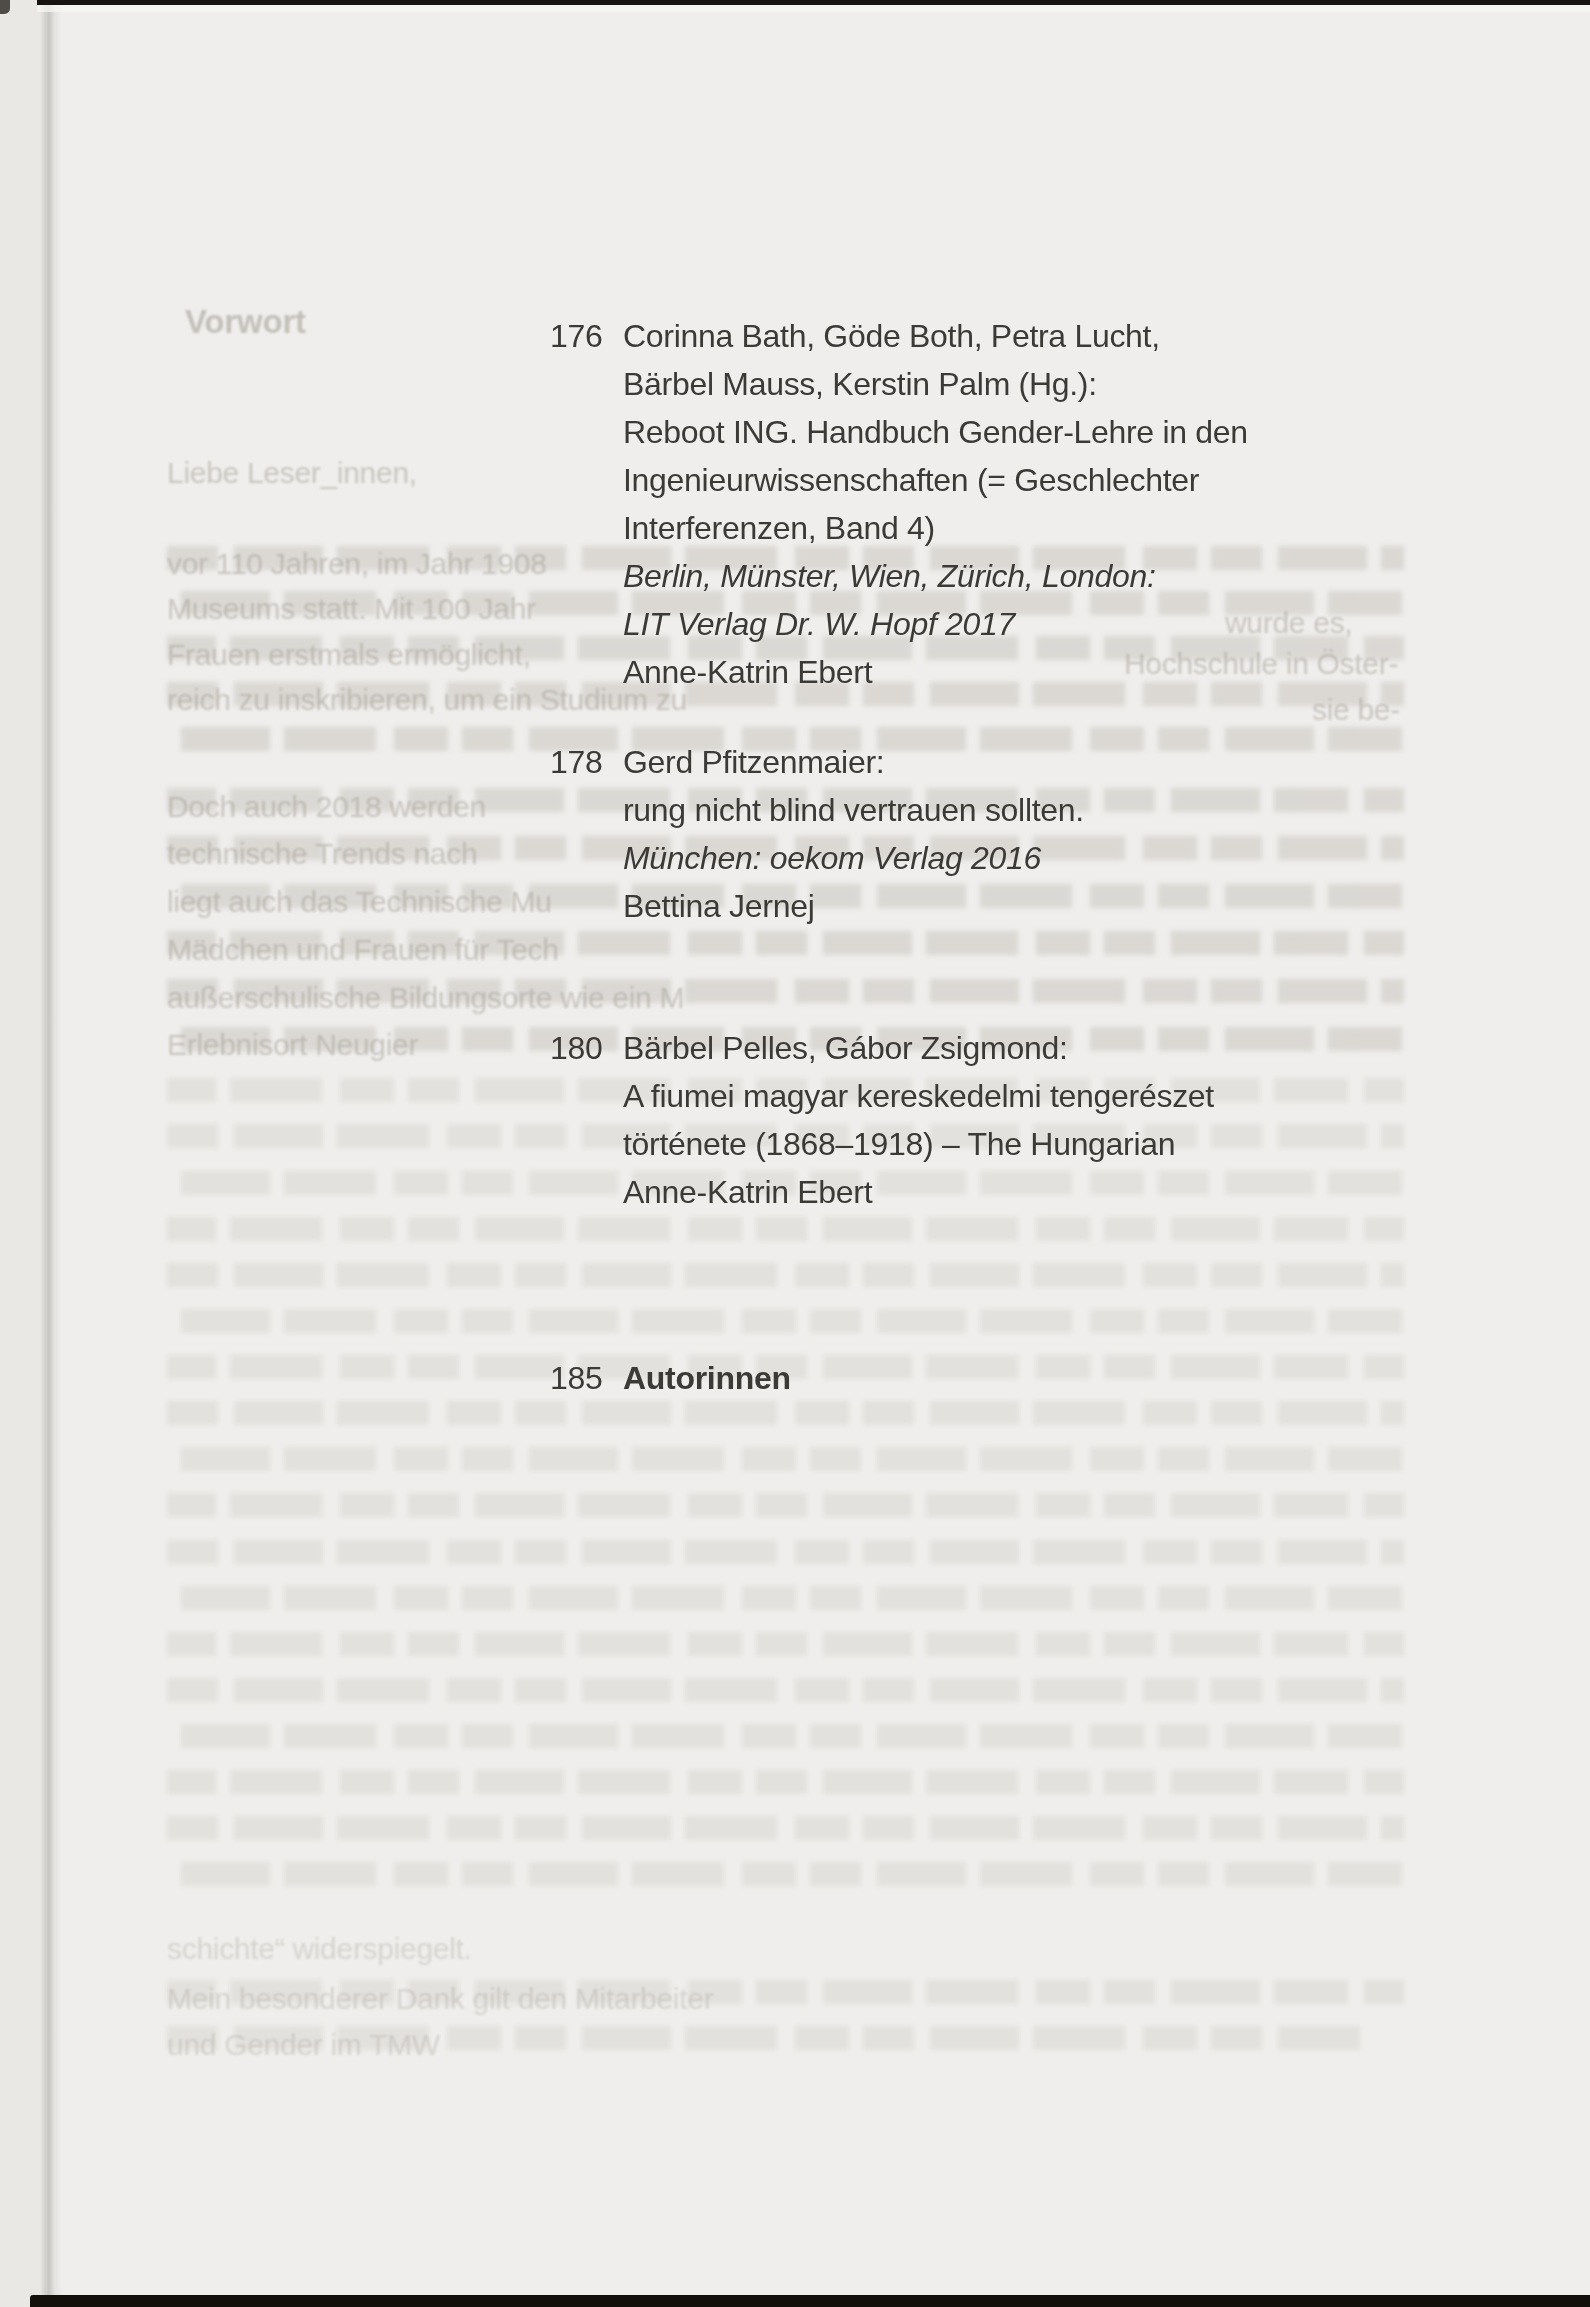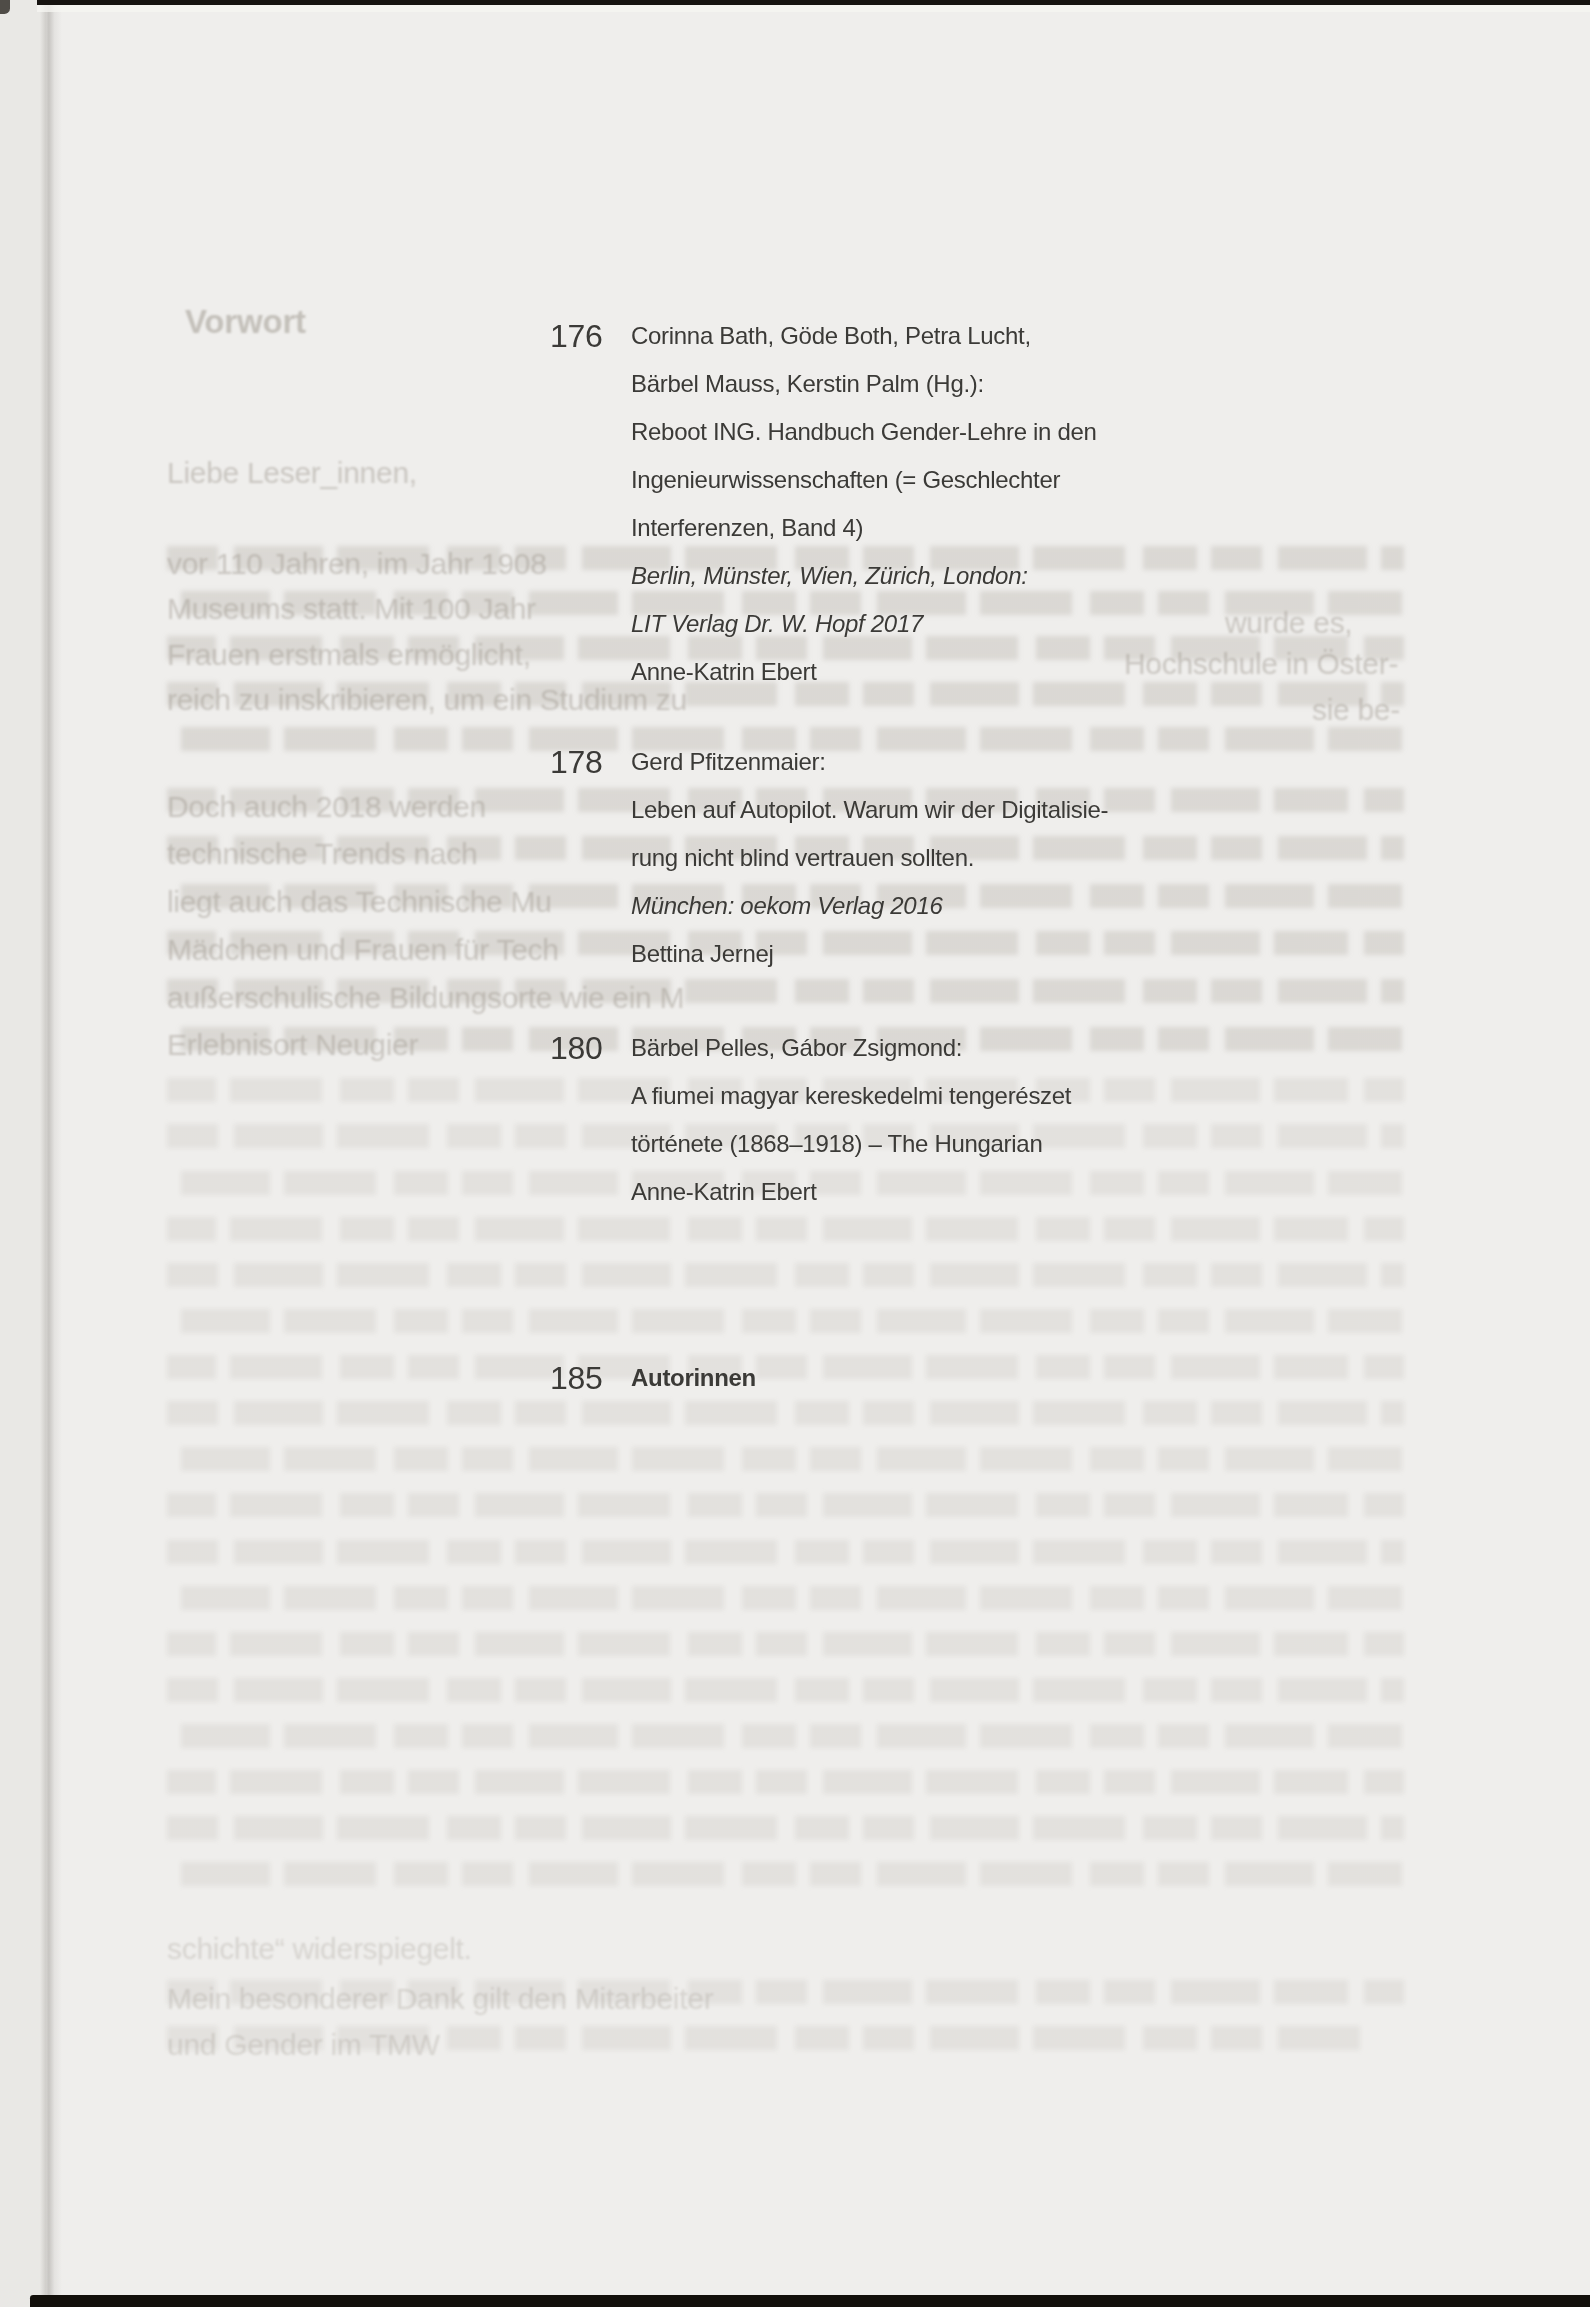--- a/index.html
+++ b/index.html
@@ -39,21 +39,21 @@
   .gs-l{--gc:rgba(161,155,145,.15);}
 
   
   .toc-layer{position:absolute;inset:0;z-index:2;}
   .toc-entry{position:absolute;left:550px;width:835px;color:#3b3a37;}
   .entry-num{
     position:absolute;left:0;top:0;
     font-size:32px;line-height:48px;letter-spacing:-0.3px;
   }
   .entry-lines{margin-left:73px;}
-  .toc-line{font-size:24px;line-height:48px;letter-spacing:-0.3px;white-space:nowrap;margin-left:8px;}
+  .toc-line{font-size:32px;line-height:48px;letter-spacing:-0.3px;white-space:nowrap;}
   .toc-line.italic{font-style:italic;}
   .toc-line.bold{font-weight:700;}
 </style>
 </head>
 <body>
 
 <div class="scan">
 
   <div class="outer-left"></div>
   <div class="gutter"></div>
@@ -121,21 +121,20 @@
           <div class="toc-line">Interferenzen, Band 4)</div>
           <div class="toc-line italic">Berlin, Münster, Wien, Zürich, London:</div>
           <div class="toc-line italic">LIT Verlag Dr. W. Hopf 2017</div>
           <div class="toc-line">Anne-Katrin Ebert</div>
         </div>
       </div>
       <div class="toc-entry" style="top: 738px;">
         <div class="entry-num">178</div>
         <div class="entry-lines">
           <div class="toc-line">Gerd Pfitzenmaier:</div>
-          <div class="toc-line">Leben auf Autopilot. Warum wir der Digitalisie-</div>
           <div class="toc-line">rung nicht blind vertrauen sollten.</div>
           <div class="toc-line italic">München: oekom Verlag 2016</div>
           <div class="toc-line">Bettina Jernej</div>
         </div>
       </div>
       <div class="toc-entry" style="top: 1024px;">
         <div class="entry-num">180</div>
         <div class="entry-lines">
           <div class="toc-line">Bärbel Pelles, Gábor Zsigmond:</div>
           <div class="toc-line">A fiumei magyar kereskedelmi tengerészet</div>

